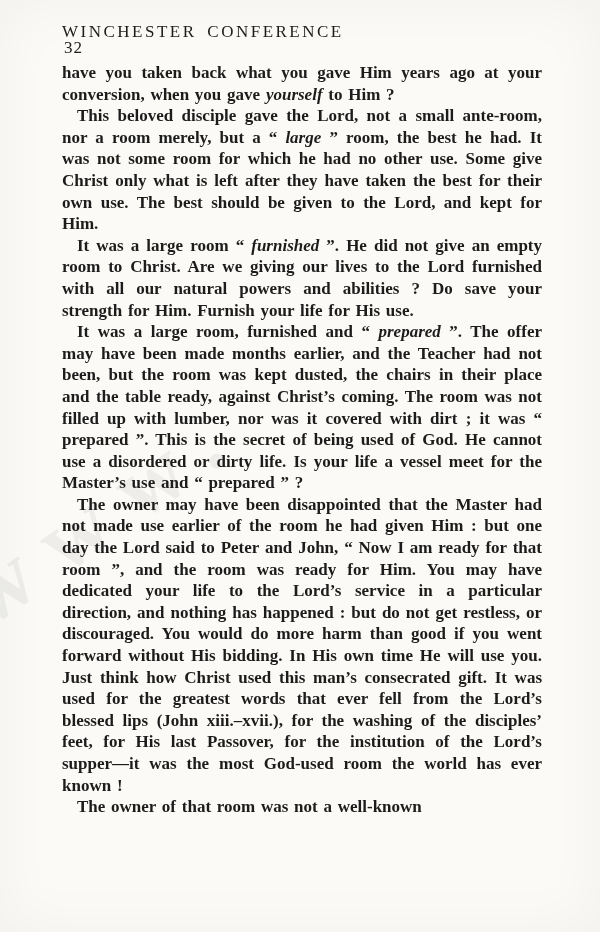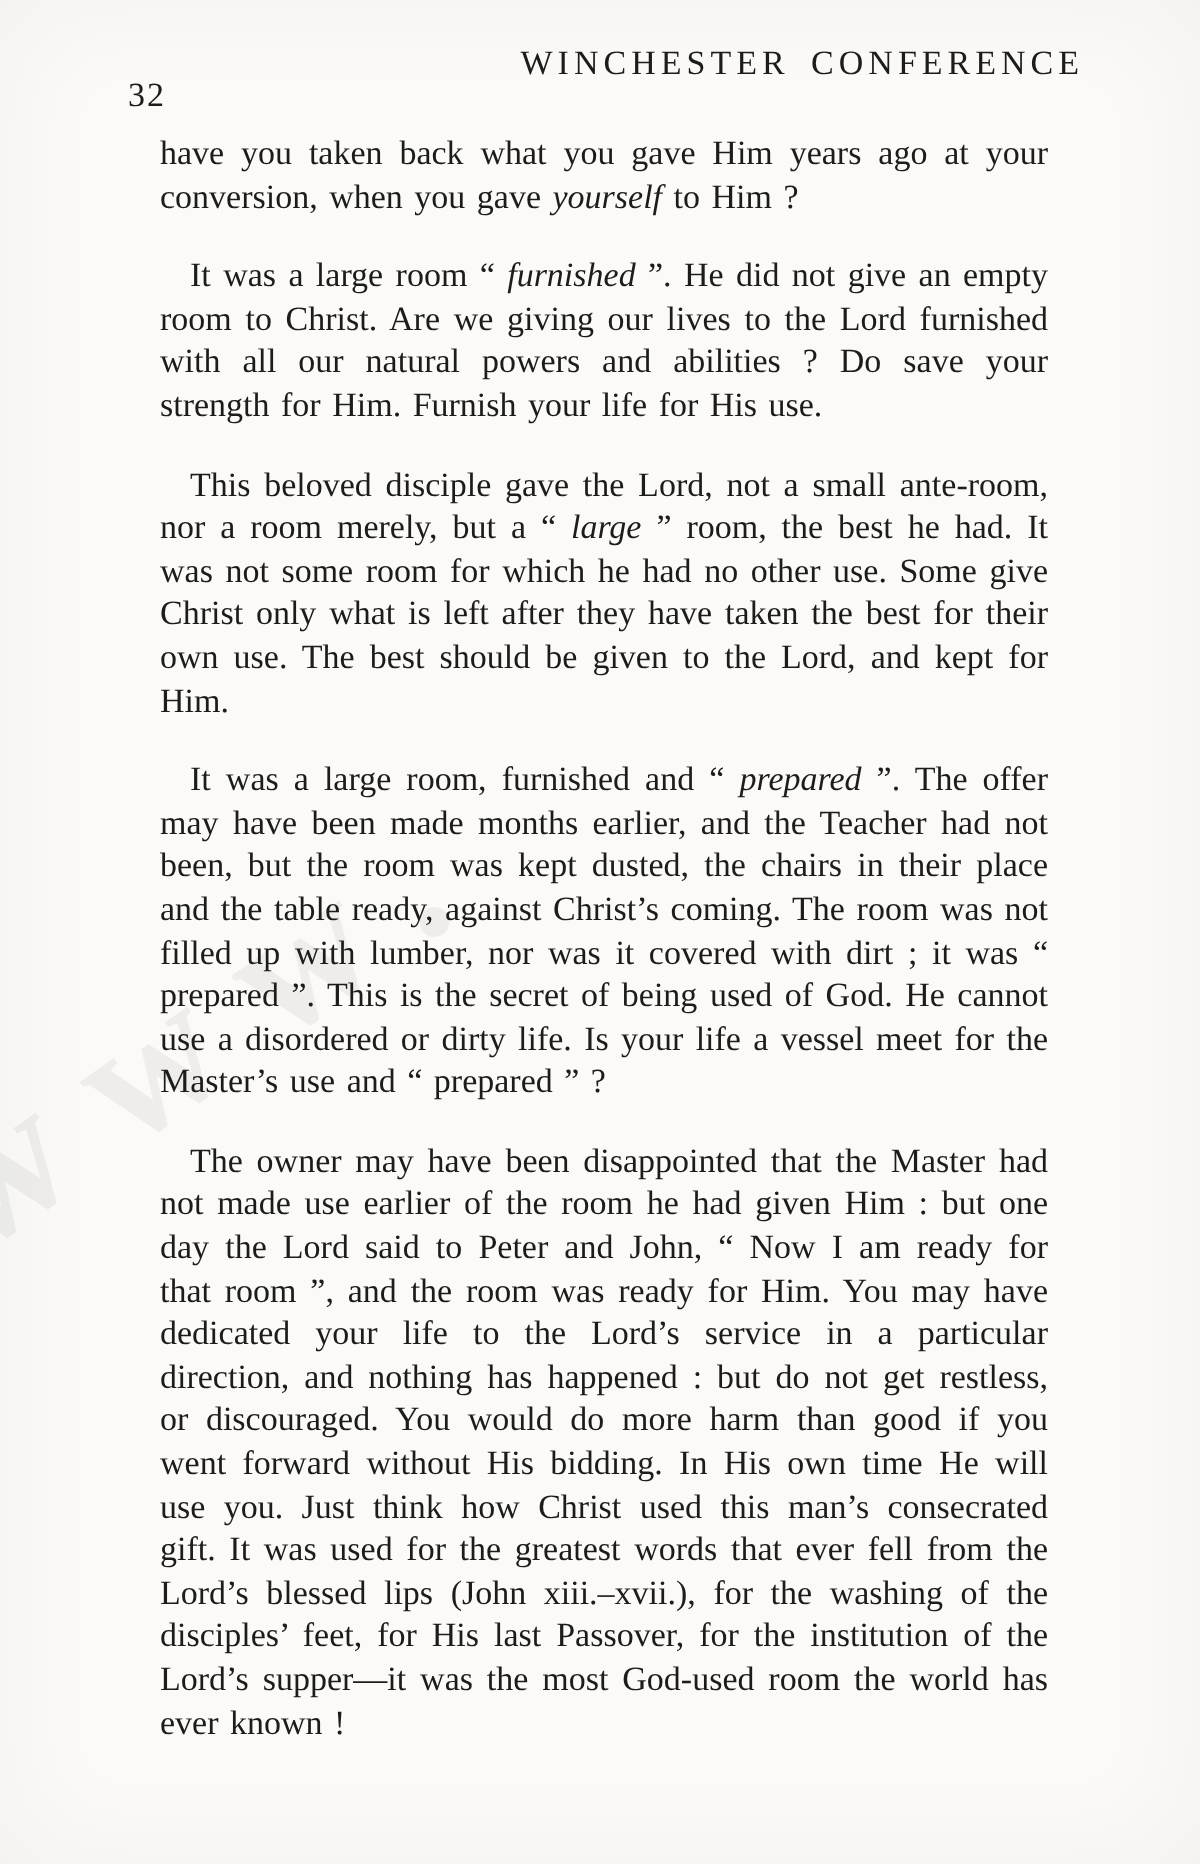--- a/index.html
+++ b/index.html
@@ -47,35 +47,36 @@
   }
   .page-number {
     position: absolute;
     left: 2px;
     top: 16px;
     font-size: 17px;
     letter-spacing: 1px;
   }
   .running-title {
     display: block;
-    text-align: right;
+    text-align: left;
     font-size: 17px;
     letter-spacing: 2.5px;
     word-spacing: 4px;
   }
   .page-body {
     position: relative;
     z-index: 2;
     font-size: 17px;
     line-height: 21.6px;
     text-align: justify;
     word-spacing: 1.5px;
   }
   .para {
-    margin: 18px;
+    margin: 0;
+    font-weight: bold;
   }
   .para.indent {
     text-indent: 15px;
   }
   .para em {
     font-style: italic;
   }
 </style>
 </head>
 <body>
@@ -83,18 +84,19 @@
 <div class="page">
   <div class="watermark">www.</div>
 
   <header class="page-header">
     <span class="page-number">32</span>
     <span class="running-title">WINCHESTER CONFERENCE</span>
   </header>
 
   <main class="page-body">
       <p class="para"><span>have you taken back what you gave Him years ago at your conversion, when you gave </span><em>yourself</em><span> to Him ?</span></p>
+      <p class="para indent"><span>This beloved disciple gave the Lord, not a small ante-room, nor a room merely, but a “ </span><em>large</em><span> ” room, the best he had.  It was not some room for which he had no other use.  Some give Christ only what is left after they have taken the best for their own use.  The best should be given to the Lord, and kept for Him.</span></p>
       <p class="para indent"><span>It was a large room “ </span><em>furnished</em><span> ”.  He did not give an empty room to Christ.  Are we giving our lives to the Lord furnished with all our natural powers and abilities ?  Do save your strength for Him.  Furnish your life for His use.</span></p>
-      <p class="para indent"><span>This beloved disciple gave the Lord, not a small ante-room, nor a room merely, but a “ </span><em>large</em><span> ” room, the best he had.  It was not some room for which he had no other use.  Some give Christ only what is left after they have taken the best for their own use.  The best should be given to the Lord, and kept for Him.</span></p>
       <p class="para indent"><span>It was a large room, furnished and “ </span><em>prepared</em><span> ”.  The offer may have been made months earlier, and the Teacher had not been, but the room was kept dusted, the chairs in their place and the table ready, against Christ’s coming.  The room was not filled up with lumber, nor was it covered with dirt ; it was “ prepared ”.  This is the secret of being used of God.  He cannot use a disordered or dirty life.  Is your life a vessel meet for the Master’s use and “ prepared ” ?</span></p>
       <p class="para indent"><span>The owner may have been disappointed that the Master had not made use earlier of the room he had given Him : but one day the Lord said to Peter and John, “ Now I am ready for that room ”, and the room was ready for Him.  You may have dedicated your life to the Lord’s service in a particular direction, and nothing has happened : but do not get restless, or discouraged.  You would do more harm than good if you went forward without His bidding.  In His own time He will use you.  Just think how Christ used this man’s consecrated gift.  It was used for the greatest words that ever fell from the Lord’s blessed lips (John xiii.–xvii.), for the washing of the disciples’ feet, for His last Passover, for the institution of the Lord’s supper—it was the most God-used room the world has ever known !</span></p>
+      <p class="para indent"><span>The owner of that room was not a well-known</span></p>
     </main>
 </div>
 
 </body></html>

